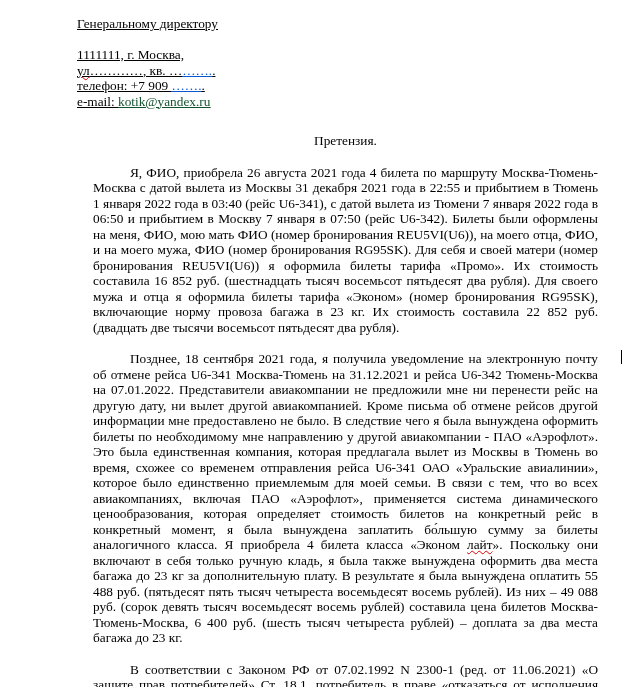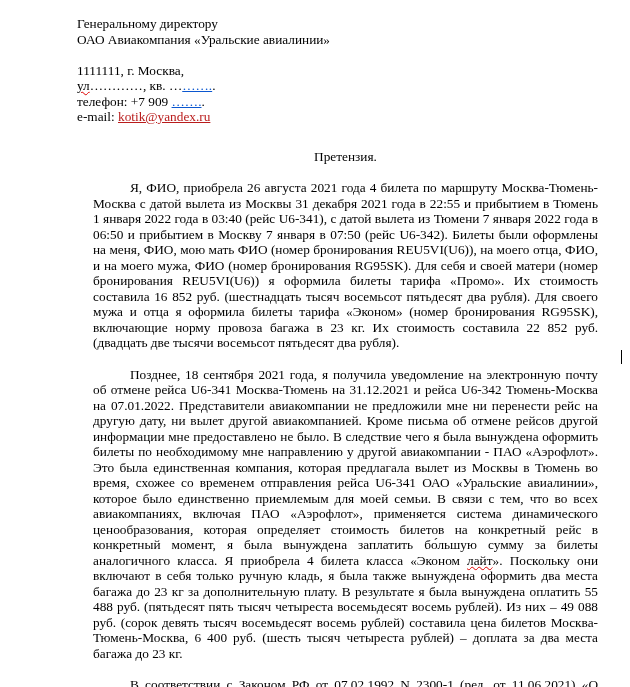--- a/index.html
+++ b/index.html
@@ -1,36 +1,35 @@
 <!DOCTYPE html>
 <html><head>
 <meta charset="utf-8">
 <style>
   html, body { margin: 0; padding: 0; background: #ffffff; }
   body { width: 630px; height: 687px; overflow: hidden; position: relative; }
   .page {
     position: absolute; left: 77px; top: 16px; width: 537px;
     font-family: "Liberation Serif", serif; font-size: 13.3px; line-height: 15.5px; color: #000;
   }
-  .line { white-space: nowrap; }
+  .line { white-space: nowrap; text-decoration: underline; }
   .blank { height: 15.5px; }
-  a.link { color: #b91c1c; text-decoration: underline; }
+  a.link { color: #14532d; text-decoration: underline; }
   .dots-u { color: #0b57d0; text-decoration: underline; }
   .spell { text-decoration: underline wavy #d00; text-decoration-thickness: 1px; }
   .title { text-align: center; margin-top: 24px; margin-bottom: 9px; }
   .para { text-align: justify; text-indent: 37px; margin: 16px; }
   .cursor { display: inline-block; width: 1px; height: 14px; background: #000; vertical-align: -2px; margin-left: 2px; }
 </style>
 </head>
 <body>
 
 <div class="page">
   <div>
     <div class="line">Генеральному директору</div>
-    <div class="line">ОАО Авиакомпания «Уральские авиалинии»</div>
   </div>
   <div class="blank"></div>
   <div>
     <div class="line">1111111, г. Москва,</div>
     <div class="line"><span class="spell">ул</span><span>…………, кв. …</span><span class="dots-u">…….</span><span>.</span></div>
     <div class="line"><span>телефон: +7 909 </span><span class="dots-u">…….</span><span>.</span></div>
     <div class="line"><span>e-mail: </span><a class="link">kotik@yandex.ru</a></div>
   </div>
 
   <div class="title">Претензия.</div>

